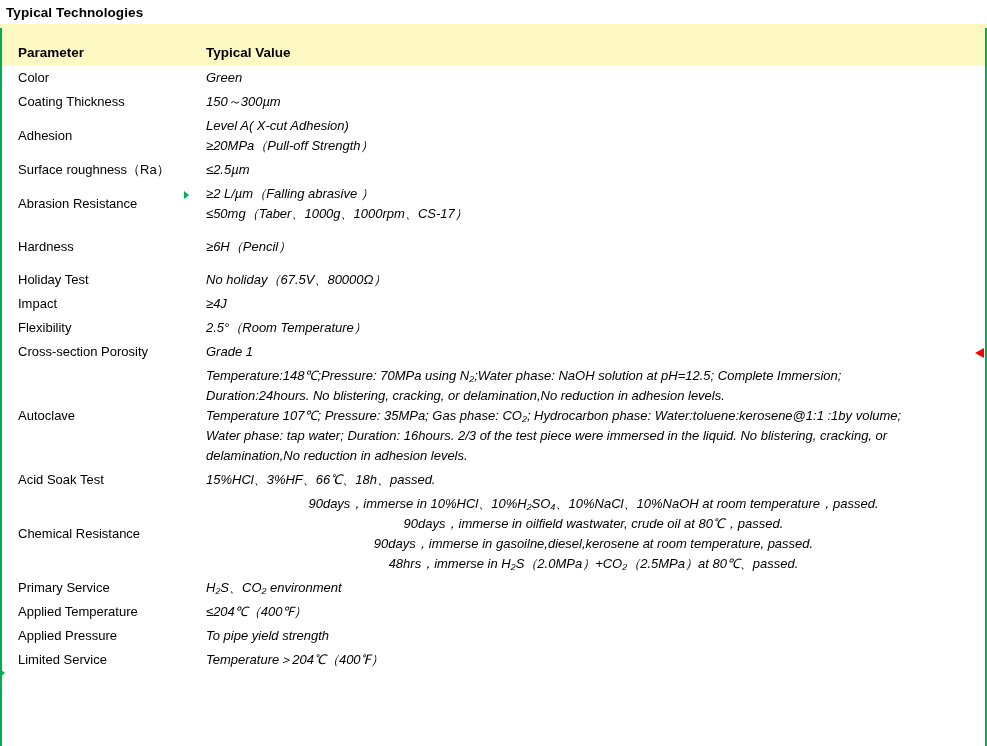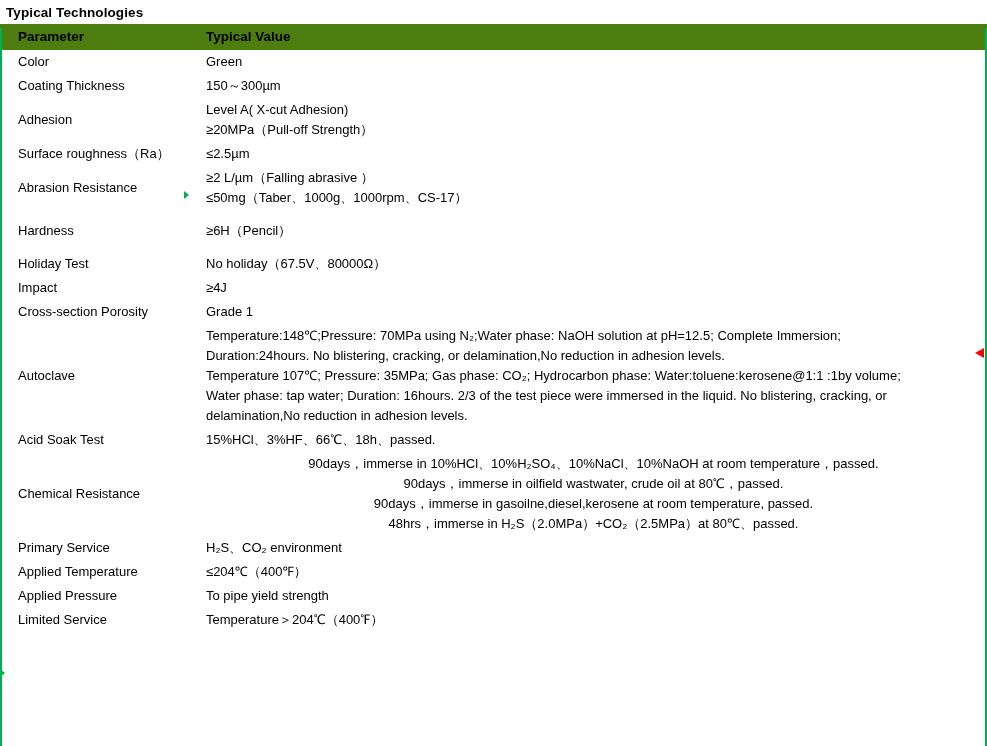--- a/index.html
+++ b/index.html
@@ -27,45 +27,46 @@
     letter-spacing: 0.1px;
   }
   table.spec {
     border-collapse: collapse;
     width: 987px;
     table-layout: fixed;
   }
   table.spec col.c1 { width: 188px; }
   table.spec col.c2 { width: 799px; }
   table.spec th {
-    background: #4d7c0f;
+    background: #fef9c3;
     color: #000000;
     font-size: 13.5px;
     font-weight: bold;
     text-align: left;
-    padding: 4px 6px 5px 18px;
+    padding: 20px 6px 5px 18px;
     border: none;
     height: 17px;
     line-height: 15px;
   }
   table.spec th.h2 {
     padding-left: 18px;
   }
   table.spec td {
     font-size: 13px;
     vertical-align: middle;
     padding: 2px 6px 2px 18px;
     line-height: 20px;
     border: none;
   }
   table.spec td.param {
     white-space: nowrap;
   }
   table.spec td.value {
     padding-left: 18px;
+    font-style: italic;
   }
   .vline {
     position: absolute;
     top: 28px;
     left: 0;
     width: 2px;
     height: 718px;
     background: #00B050;
   }
   .vline.right {
@@ -161,20 +162,24 @@
       </tr>
       <tr>
         <td class="param">Holiday Test</td>
         <td class="value">No holiday（67.5V、80000Ω）</td>
       </tr>
       <tr>
         <td class="param">Impact</td>
         <td class="value">≥4J</td>
       </tr>
       <tr>
+        <td class="param">Flexibility</td>
+        <td class="value">2.5°（Room Temperature）</td>
+      </tr>
+      <tr>
         <td class="param">Cross-section Porosity</td>
         <td class="value">Grade 1</td>
       </tr>
       <tr>
         <td class="param">Autoclave</td>
         <td class="value multi">
           <div>Temperature:148℃;Pressure: 70MPa using N₂;Water phase: NaOH solution at pH=12.5; Complete Immersion;</div>
           <div>Duration:24hours. No blistering, cracking, or delamination,No reduction in adhesion levels.</div>
           <div>Temperature 107℃; Pressure: 35MPa; Gas phase: CO₂; Hydrocarbon phase: Water:toluene:kerosene@1:1 :1by volume;</div>
           <div>Water phase: tap water; Duration: 16hours. 2/3 of the test piece were immersed in the liquid. No blistering, cracking, or</div>

